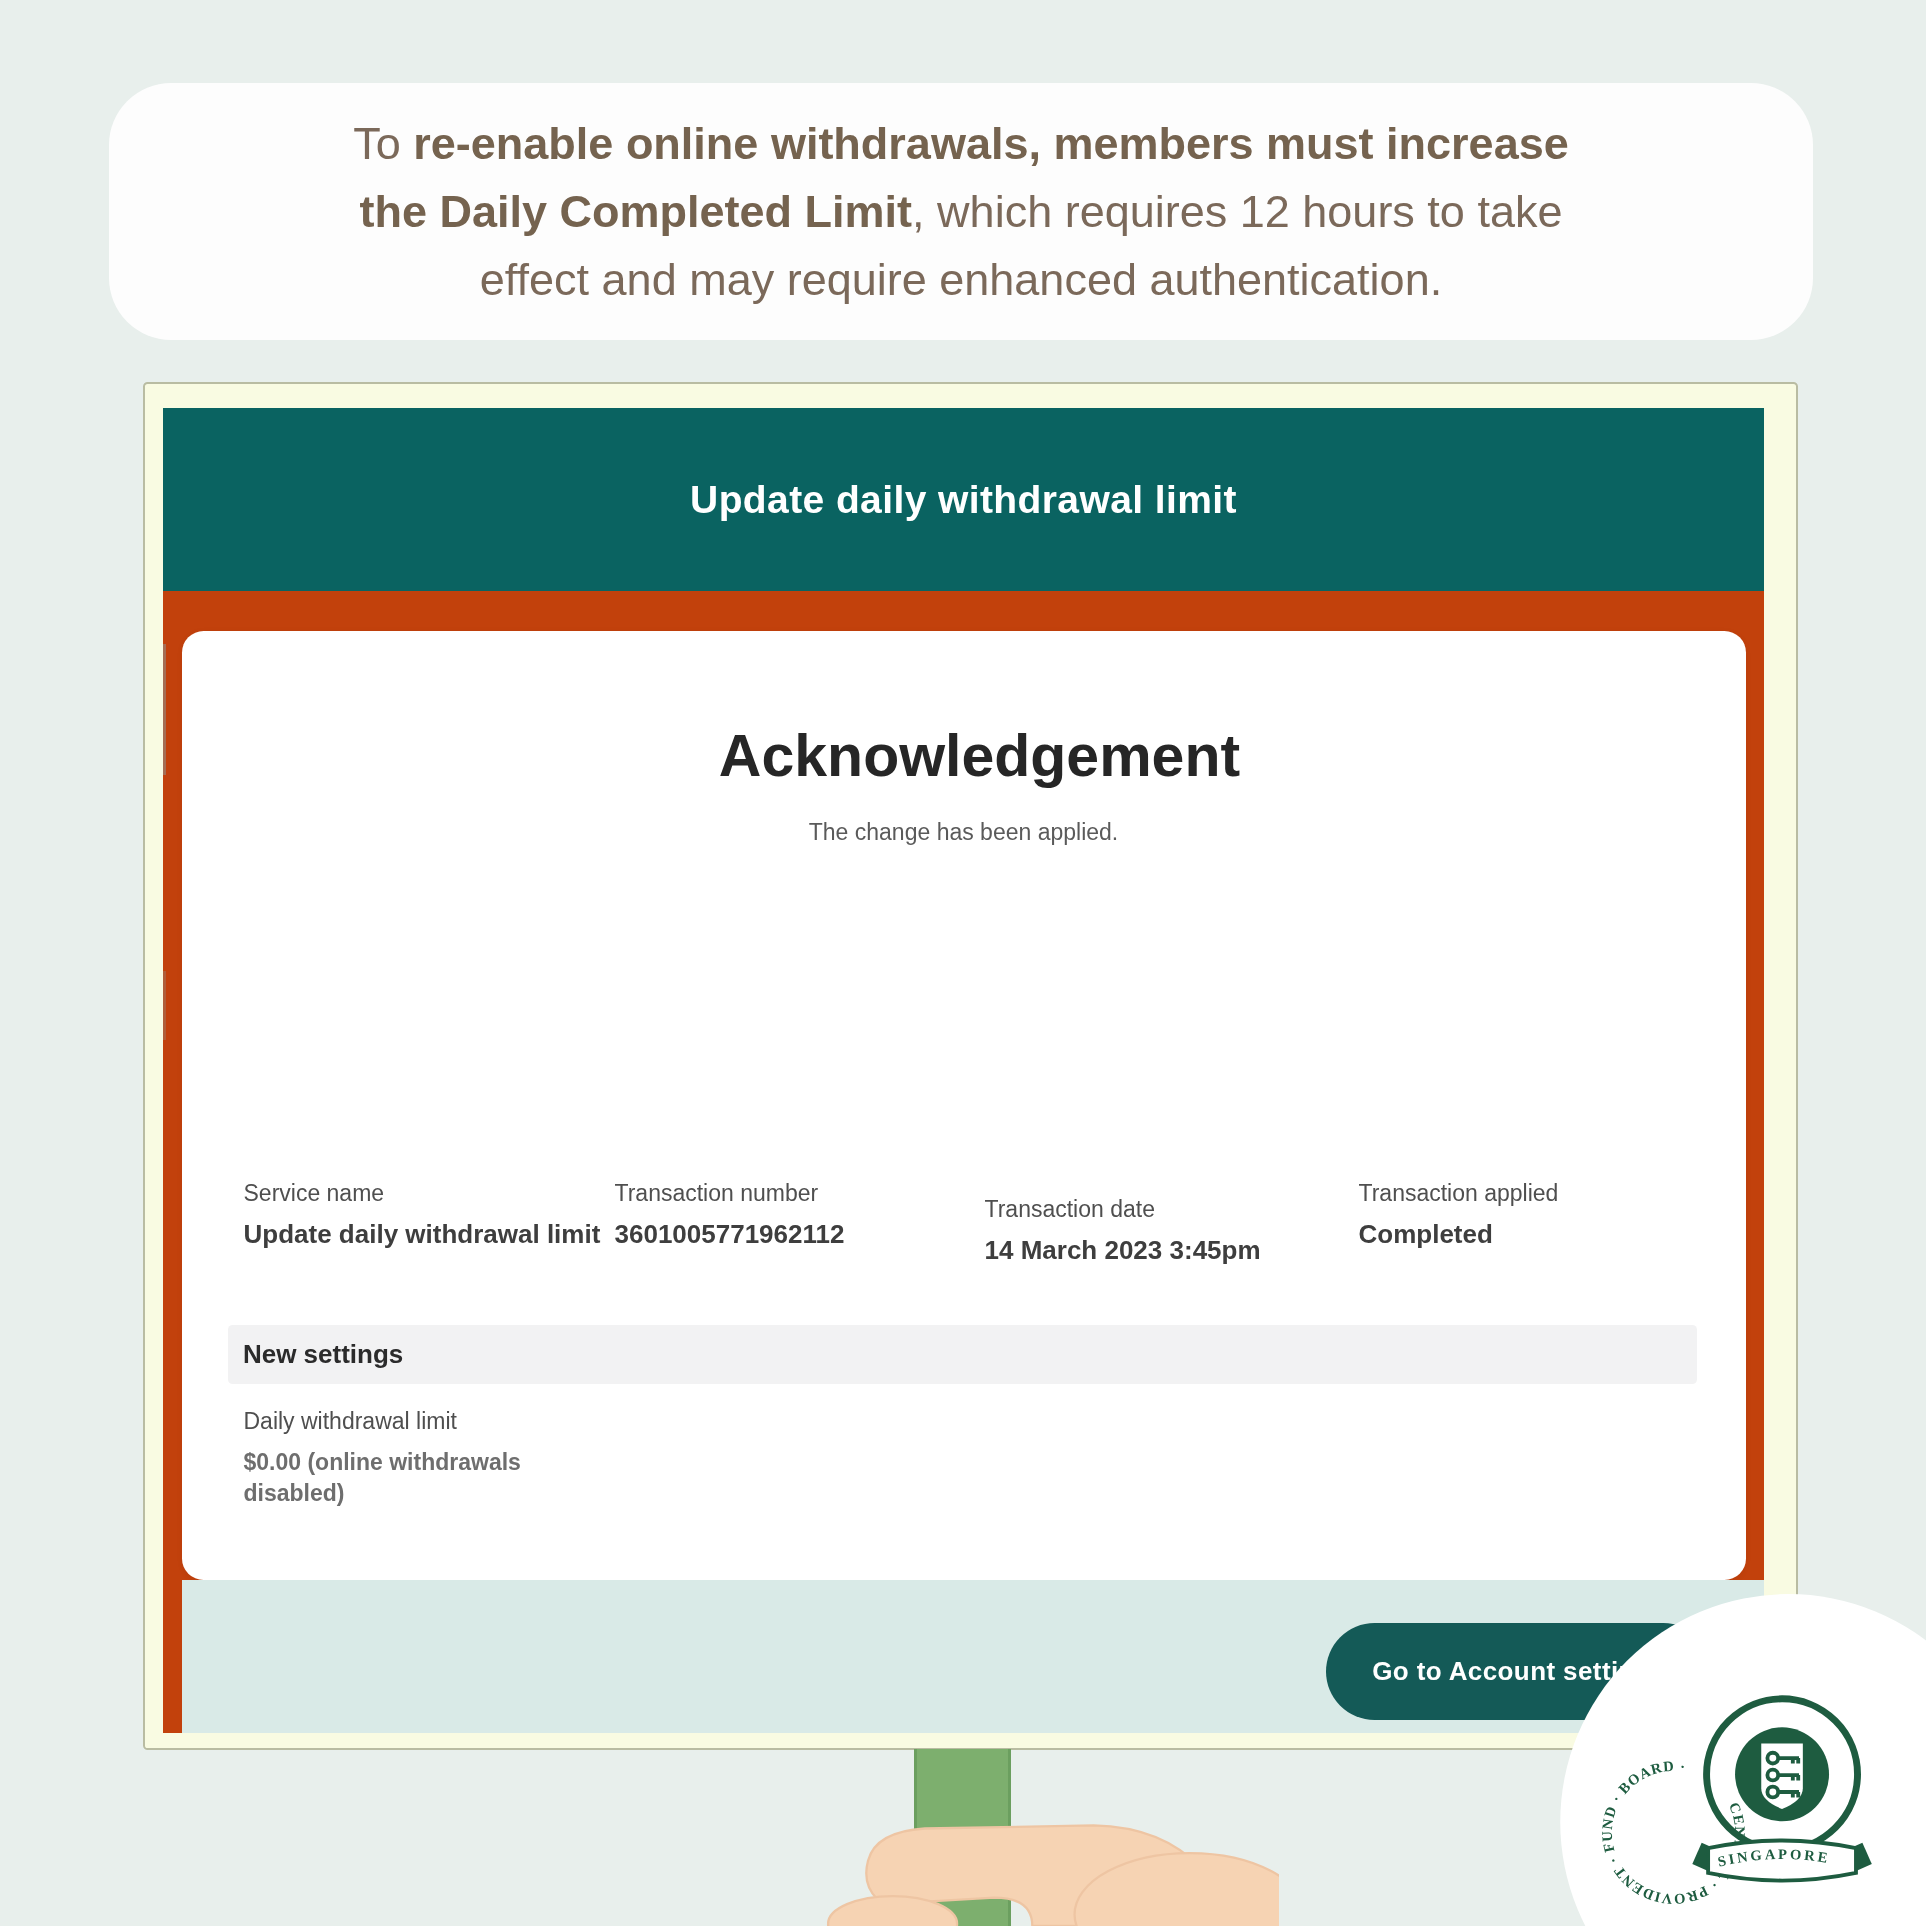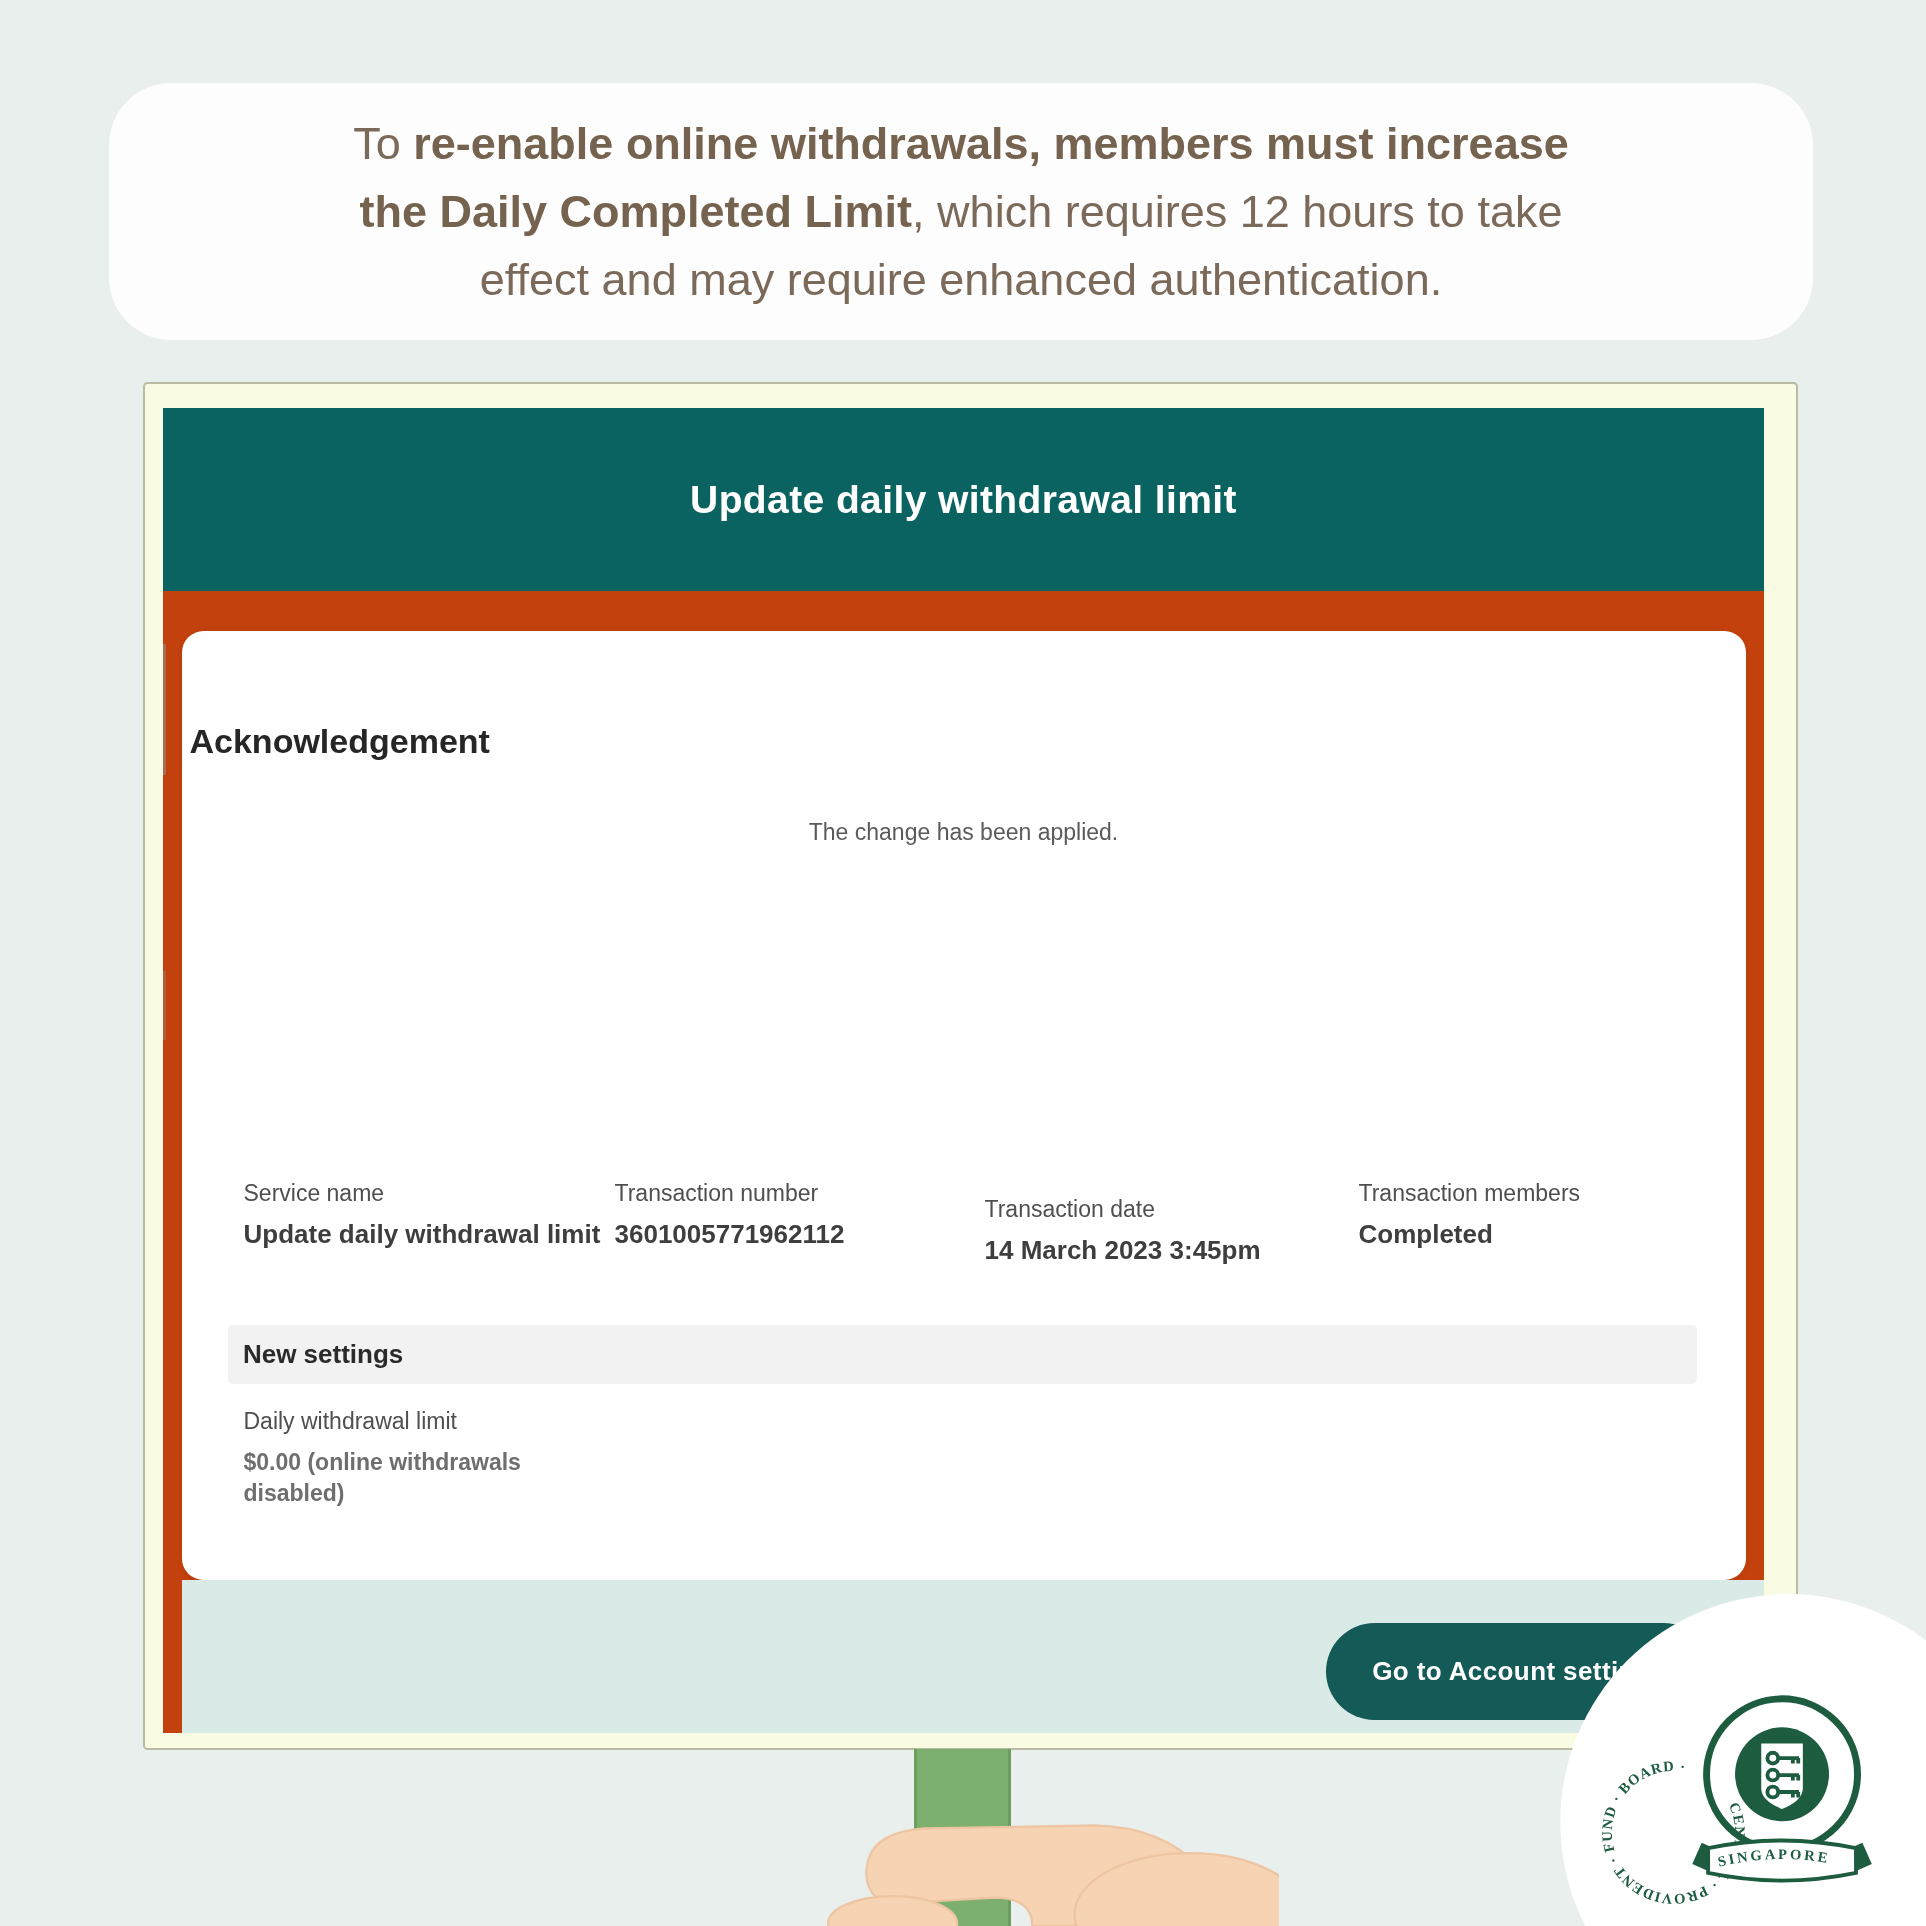--- a/index.html
+++ b/index.html
@@ -20,22 +20,22 @@
   .screenshot{position:absolute;left:163px;top:408px;width:1601px;height:1325px;background:#c2410c;overflow:hidden;}
   .app-header{position:absolute;left:0;top:0;width:100%;height:183px;background:#0a6361;
               display:flex;align-items:center;justify-content:center;}
   .app-header h1{margin:0;font-size:39px;font-weight:700;color:#ffffff;letter-spacing:0.4px;}
 
   .edge-artifact{position:absolute;left:0;top:236px;width:3.1px;height:131px;background:#8e928f;opacity:.55;}
   .edge-artifact2{position:absolute;left:0;top:563px;width:3.1px;height:69px;background:#8e928f;opacity:.35;}
 
   .content-card{position:absolute;left:18.5px;top:223px;width:1564px;height:949px;background:#ffffff;
                 border-radius:21.6px;box-shadow:0 1.5px 6.2px rgba(0,0,0,.05);}
-  .ack-title{position:absolute;left:8px;top:91px;width:100%;
-             font-size:34px;font-weight:700;color:#262626;}
+  .ack-title{position:absolute;left:16px;top:91px;width:100%;text-align:center;
+             font-size:59px;font-weight:700;color:#262626;}
   .ack-sub{position:absolute;left:0;top:188px;width:100%;text-align:center;
            font-size:23px;color:#5a5a5a;}
 
   .summary-row{position:absolute;left:60px;right:60px;top:334px;height:49px;
                display:flex;align-items:center;gap:23px;}
   .dots{flex:1;height:0;border-top:3.9px dotted #aeb9b7;}
   .summary-label{font-size:35px;font-weight:700;color:#2b2b2b;}
 
   .section-bar{position:absolute;left:46px;right:49px;height:59px;background:#f2f2f3;border-radius:4.6px;
                display:flex;align-items:center;padding-left:15.4px;box-sizing:border-box;}
@@ -101,21 +101,21 @@
       </div>
       <div class="field f-number">
         <p class="label">Transaction number</p>
         <p class="value">3601005771962112</p>
       </div>
       <div class="field f-date">
         <p class="label">Transaction date</p>
         <p class="value">14 March 2023 3:45pm</p>
       </div>
       <div class="field f-status">
-        <p class="label">Transaction members</p>
+        <p class="label">Transaction applied</p>
         <p class="value">Completed</p>
       </div>
 
       <div class="section-bar bar-newsettings">
         <span class="section-title">New settings</span>
       </div>
 
       <div class="field f-newlimit">
         <p class="label">Daily withdrawal limit</p>
         <p class="value">$0.00 (online withdrawals disabled)</p>

